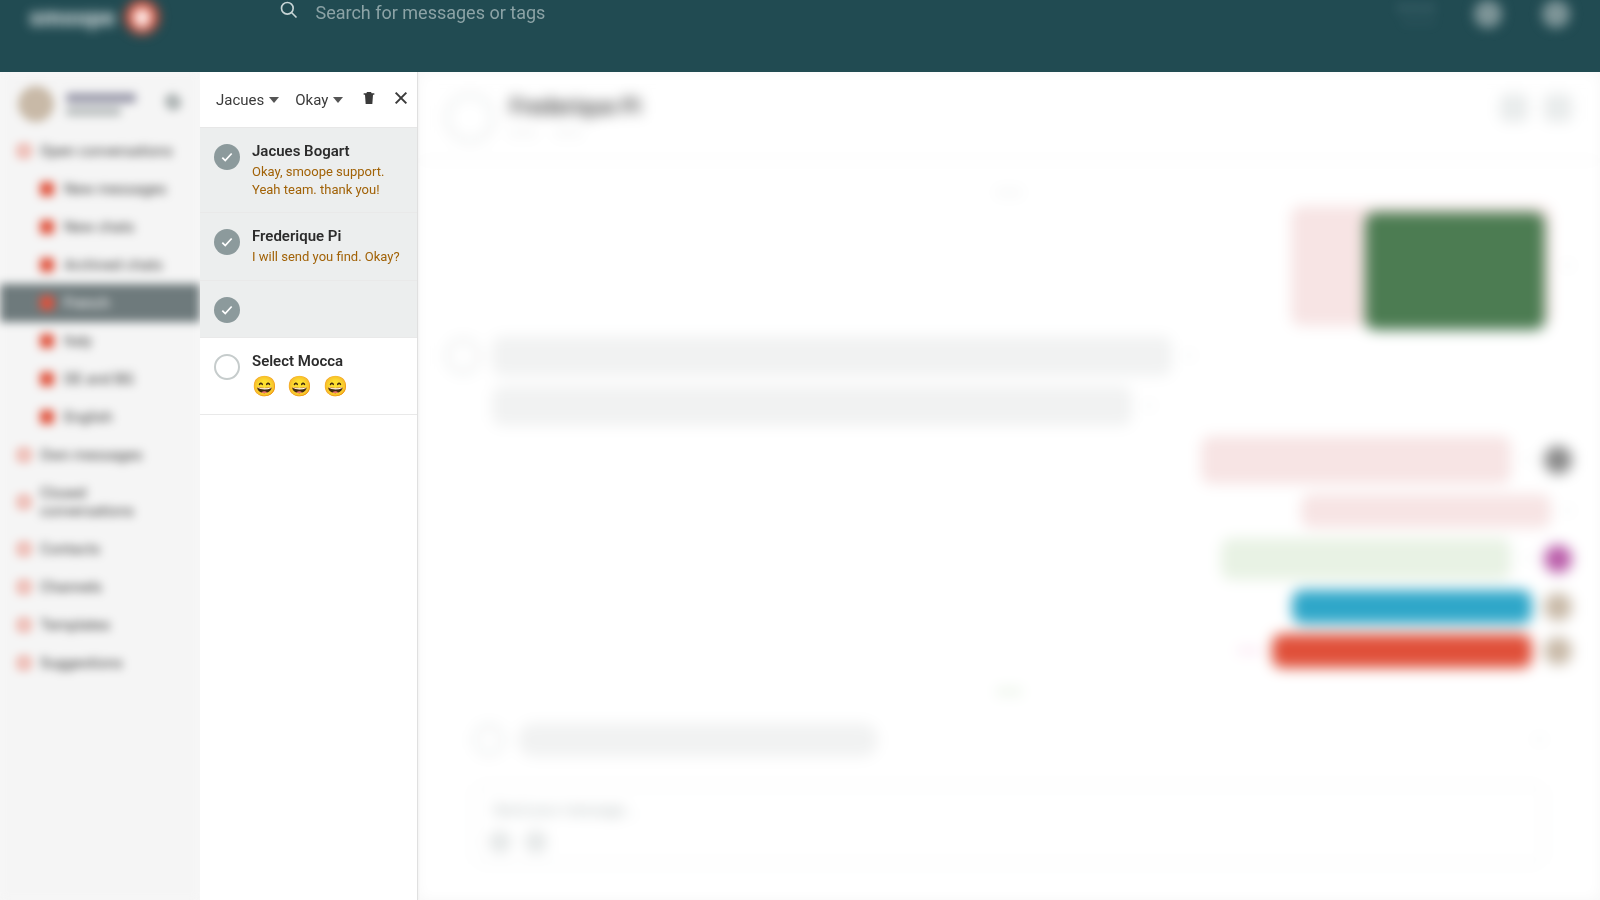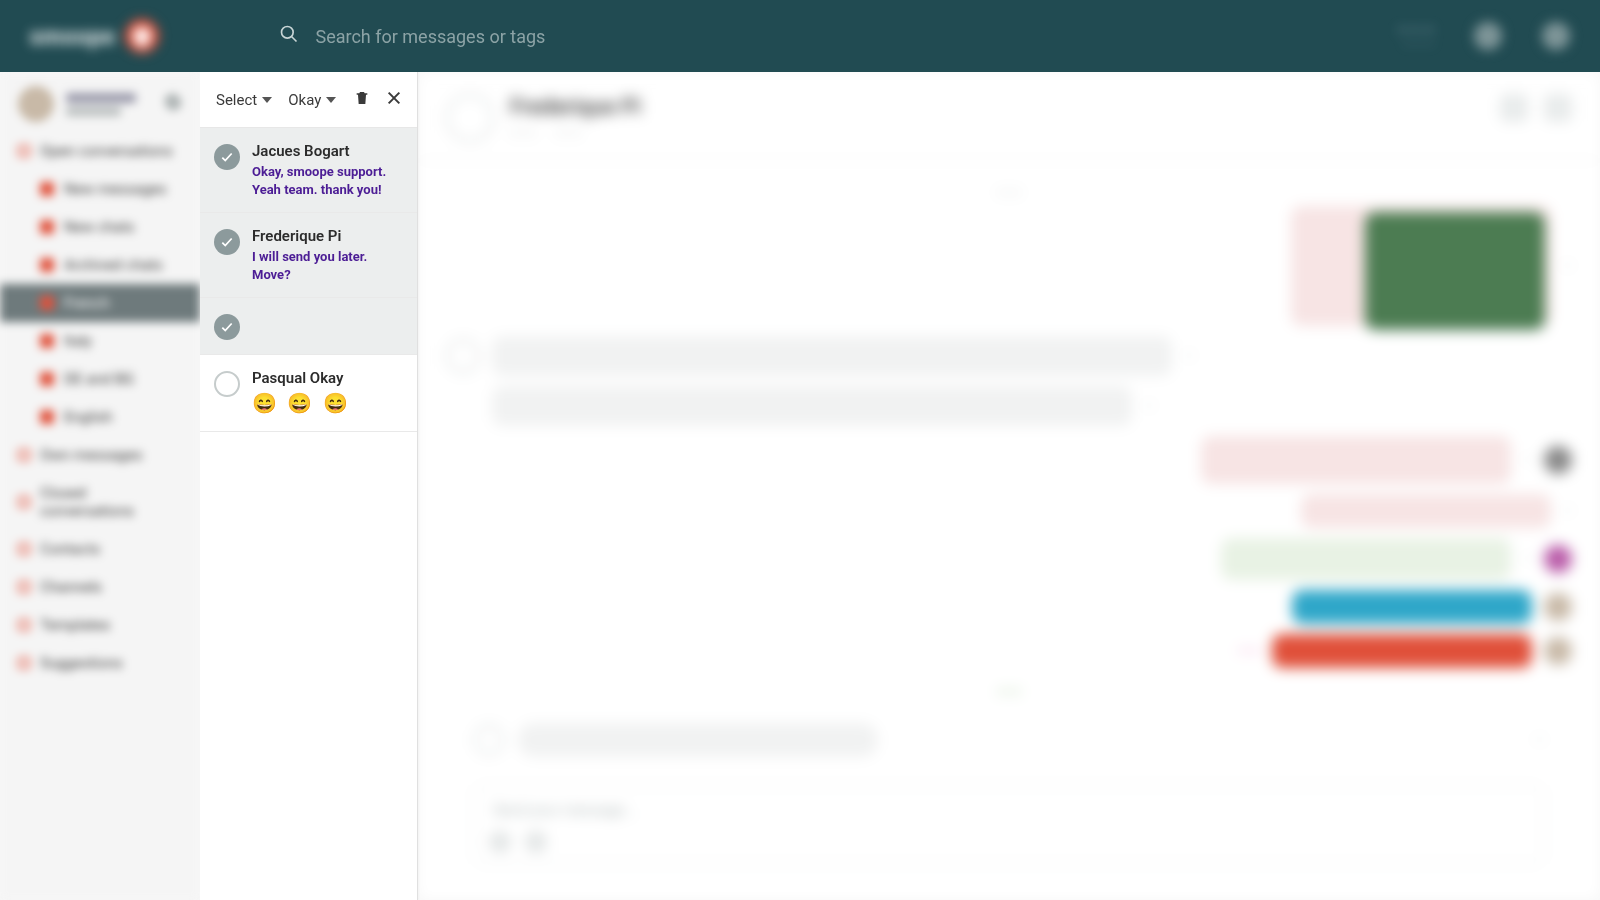--- a/index.html
+++ b/index.html
@@ -2,21 +2,21 @@
 <html><head>
 <meta charset="utf-8">
 <style>
   * { box-sizing: border-box; margin: 0; padding: 0; font-family: -apple-system, BlinkMacSystemFont, "Segoe UI", Roboto, sans-serif; }
   html, body { width: 100%; height: 100%; overflow: hidden; background: #f7f7f7; }
 
   
   .app-header {
     position: absolute; left: 0; top: 0; right: 0; height: 72px;
     background: #214b52;
-    display: flex; align-items: center; padding: 0 30px;
+    display: flex; align-items: flex-start; padding: 0 30px;
     z-index: 5;
   }
   .logo-zone { display: flex; align-items: center; gap: 10px; filter: blur(6px); }
   .logo-word { color: #fff; font-weight: 700; font-size: 22px; letter-spacing: 1px; }
   .logo-badge { width: 34px; height: 34px; border-radius: 50%; background: #e0503a; position: relative; }
   .logo-badge::after { content:""; position:absolute; inset:8px; background:#fff; border-radius:50% 50% 50% 0; transform: rotate(-45deg); }
   .search-zone { margin-left: 120px; display:flex; align-items:center; gap:16px; color:#c8d5d6; }
   .search-zone svg { stroke:#c8d5d6; }
   .search-input { background: transparent; border: none; color:#e8efef; font-size: 18px; width: 360px; outline:none; }
   .search-input::placeholder { color:#8ca3a6; }
@@ -69,21 +69,21 @@
   .conv-check {
     width:26px;height:26px;border-radius:50%;
     display:flex;align-items:center;justify-content:center;
     flex-shrink:0; margin-top:2px;
   }
   .conv-check.on  { background:#8c9a9c; }
   .conv-check.off { border:2px solid #c6cccc; }
   .conv-check svg { stroke:#fff; }
   .conv-body { flex:1; min-width:0; }
   .conv-name { font-size:15px; font-weight:600; color:#2c2c2c; margin-bottom:3px; }
-  .conv-prev { font-size:13px; color:#4c1d95; line-height:1.35;font-weight:bold; }
+  .conv-prev { font-size:13px; color:#a16207; line-height:1.35; }
   .emoji { font-size:20px; letter-spacing:3px; }
 
   
   .chat-pane {
     position:absolute; left:418px; right:0; top:72px; bottom:0;
     background:#fff;
     filter: blur(7px);
     z-index:1;
   }
   .chat-head { display:flex; gap:16px; padding:22px 28px 18px; align-items:flex-start; border-bottom:1px solid #eee; }
@@ -215,21 +215,21 @@
       <div class="nav-item">
         <span class="nav-sq outline"></span>
         <span>Suggestions</span>
       </div>
     </div>
 </nav>
 
 <section class="sel-col">
   <div class="sel-toolbar">
     <div class="tool-btn">
-      <span>Select</span>
+      <span>Jacues</span>
       <span>
         <svg width="10" height="10" viewBox="0 0 10 6">
             <path d="M0 0l5 6 5-6z" fill="#555"></path>
           </svg>
       </span>
     </div>
     <span class="tool-spacer"></span>
     <div class="tool-btn">
       <span>Okay</span>
       <span>
@@ -264,34 +264,34 @@
         </div>
       </div>
       <div class="conv sel">
         <span class="conv-check on">
           <svg width="14" height="14" viewBox="0 0 24 24" fill="none" stroke-width="3">
             <polyline points="4 13 9 18 20 6"></polyline>
           </svg>
         </span>
         <div class="conv-body">
           <div class="conv-name">Frederique Pi</div>
-          <div class="conv-prev">I will send you later. Move?</div>
+          <div class="conv-prev">I will send you find. Okay?</div>
         </div>
       </div>
       <div class="conv sel">
         <span class="conv-check on">
           <svg width="14" height="14" viewBox="0 0 24 24" fill="none" stroke-width="3">
             <polyline points="4 13 9 18 20 6"></polyline>
           </svg>
         </span>
       </div>
       <div class="conv">
         <span class="conv-check off"></span>
         <div class="conv-body">
-          <div class="conv-name">Pasqual Okay</div>
+          <div class="conv-name">Select Mocca</div>
           <div class="conv-prev emoji">😄 😄 😄</div>
         </div>
       </div>
     </div>
 </section>
 
 <section class="chat-pane">
   <div class="chat-head">
     <span class="chat-av"></span>
     <div class="chat-title-area">

